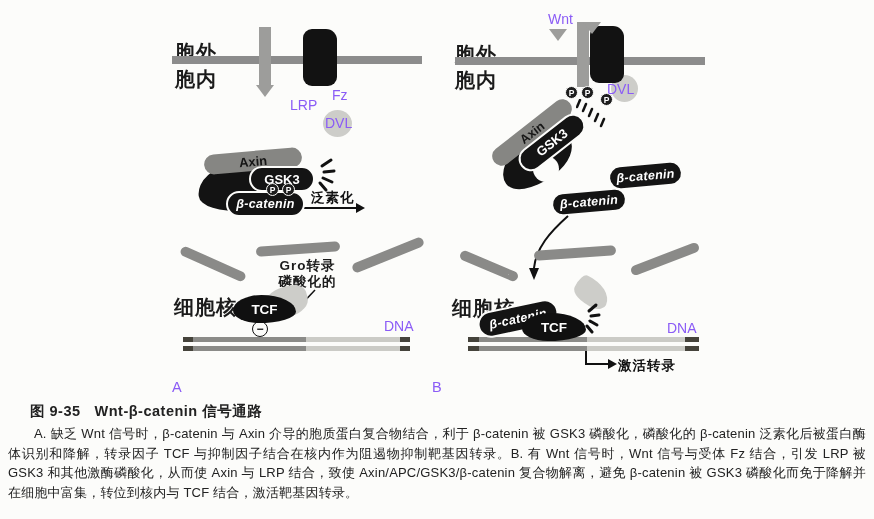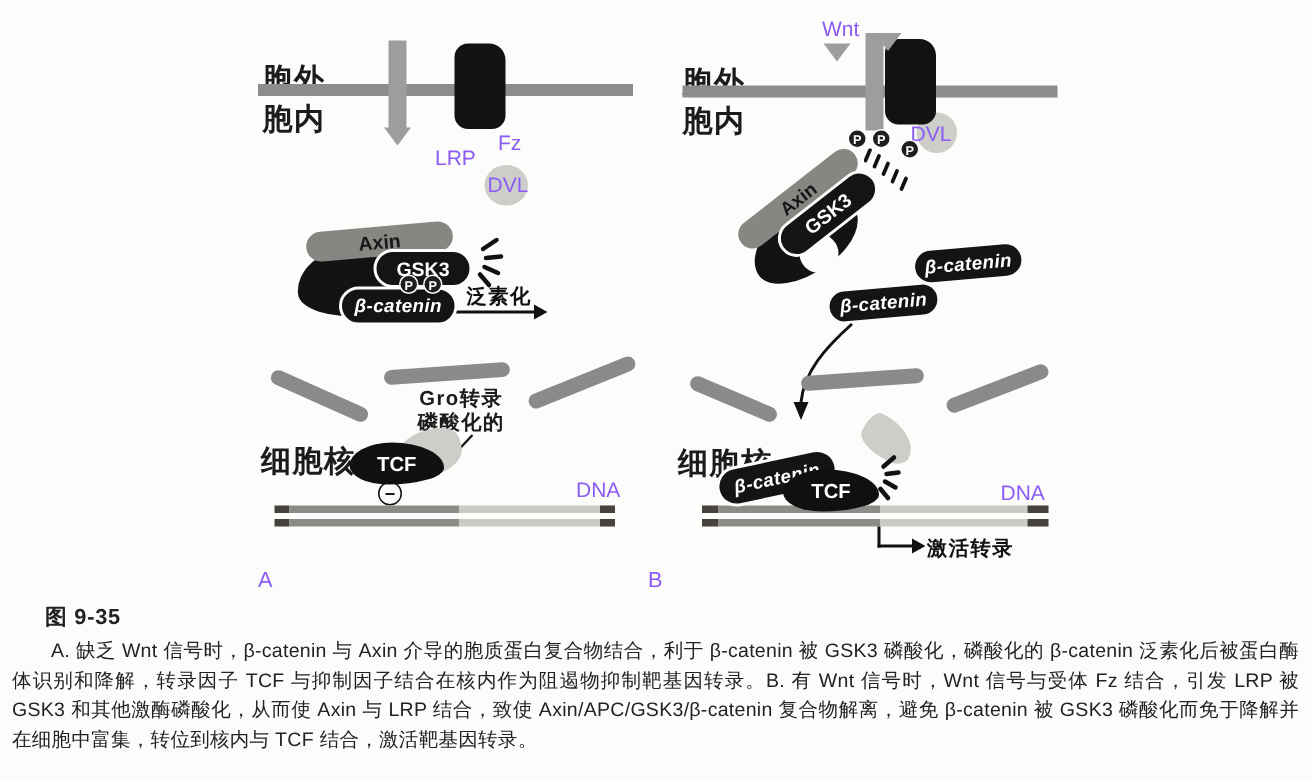--- a/index.html
+++ b/index.html
@@ -202,16 +202,17 @@
 
   <div class="abs vline" style="left:585px; top:351px; height:14px;"></div>
   <div class="abs hline" style="left:585px; top:363px; width:23px;"></div>
   <div class="abs head-right" style="left:608px; top:359px;"></div>
   <div class="abs bold-zh" style="left:618px; top:357px;">激活转录</div>
 
   <div class="abs lat" style="left:432px; top:379px; font-size:14.5px;">B</div>
 
   <div class="abs" style="left:30px; top:402px; display:flex; gap:14px;">
     <span class="cap-title">图 9-35</span>
+    <span class="cap-title">Wnt-β-catenin 信号通路</span>
   </div>
   <p class="abs cap-body" style="left:8px; top:424px; width:858px;">A. 缺乏 Wnt 信号时，β-catenin 与 Axin 介导的胞质蛋白复合物结合，利于 β-catenin 被 GSK3 磷酸化，磷酸化的 β-catenin 泛素化后被蛋白酶体识别和降解，转录因子 TCF 与抑制因子结合在核内作为阻遏物抑制靶基因转录。B. 有 Wnt 信号时，Wnt 信号与受体 Fz 结合，引发 LRP 被 GSK3 和其他激酶磷酸化，从而使 Axin 与 LRP 结合，致使 Axin/APC/GSK3/β-catenin 复合物解离，避免 β-catenin 被 GSK3 磷酸化而免于降解并在细胞中富集，转位到核内与 TCF 结合，激活靶基因转录。</p>
 
 </div>
 
 </body></html>

